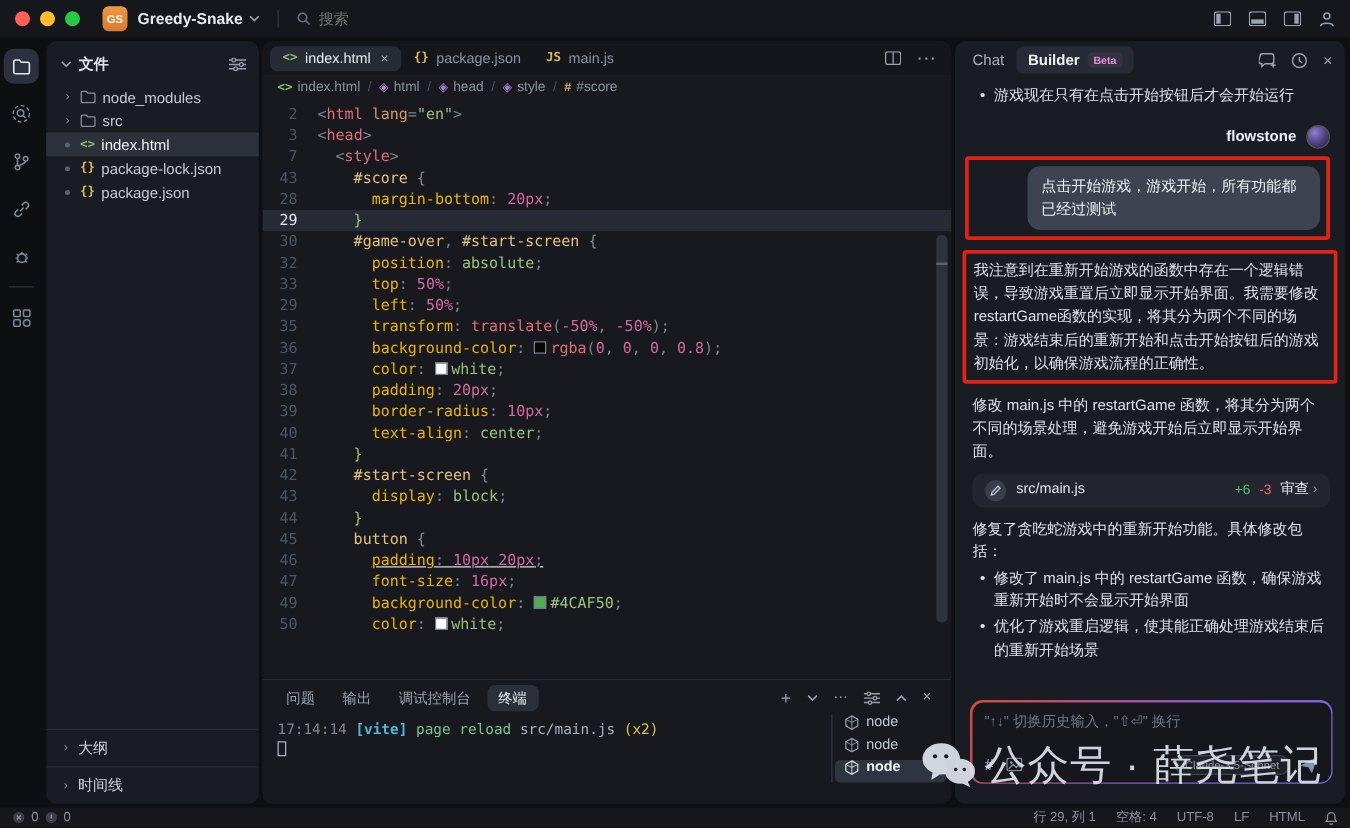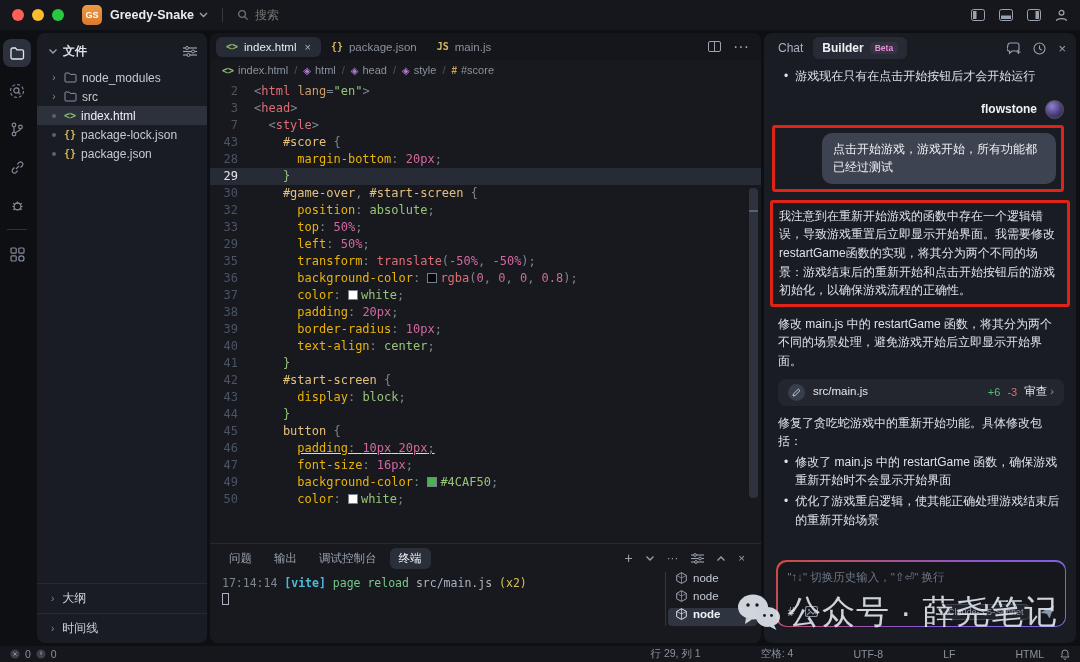--- a/index.html
+++ b/index.html
@@ -118,21 +118,21 @@
   .model-pill { font-size:9px; color:#959ca8; border:1px solid #3f4450; background:rgba(32,35,42,.9); border-radius:8px; padding:2px 7px; white-space:nowrap; }
 
   
   .watermark { position:absolute; left:736px; top:590px; display:flex; align-items:center; gap:6px; z-index:60; pointer-events:none; }
   .wm-text { font-size:33px; font-weight:500; color:rgba(223,228,236,0.92); letter-spacing:1px; white-space:nowrap; }
 
   
   .statusbar { height:16px; background:#15171c; display:flex; align-items:center; font-size:10.5px; color:#8a919e; padding:0 10px; position:absolute; left:0; right:0; bottom:0; }
   .st-left { display:flex; align-items:center; gap:5px; }
   .st-right { margin-left:auto; display:flex; align-items:center; gap:16px; }
-  .st-it { display:flex; align-items:center; gap:4px;margin-left:44px; }
+  .st-it { display:flex; align-items:center; gap:4px; }
 </style>
 </head>
 <body>
 
 <div class="titlebar">
   <div class="lights">
     <span class="light l-red"></span>
     <span class="light l-yel"></span>
     <span class="light l-grn"></span>
   </div>

